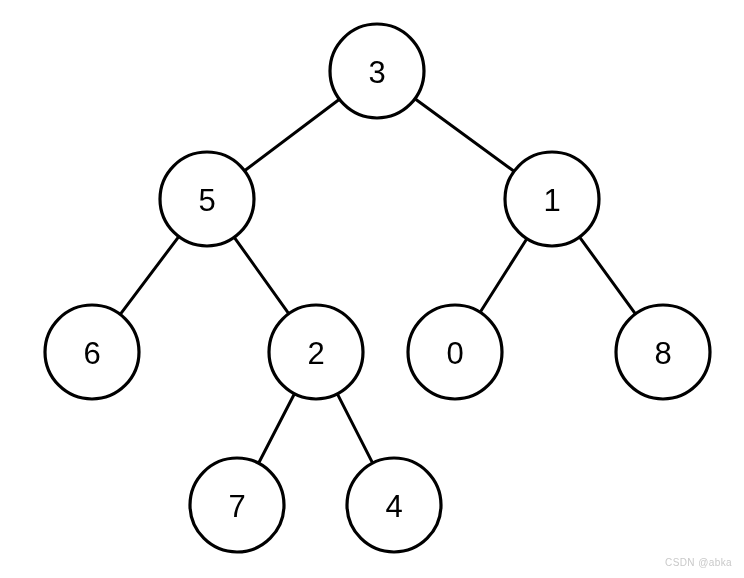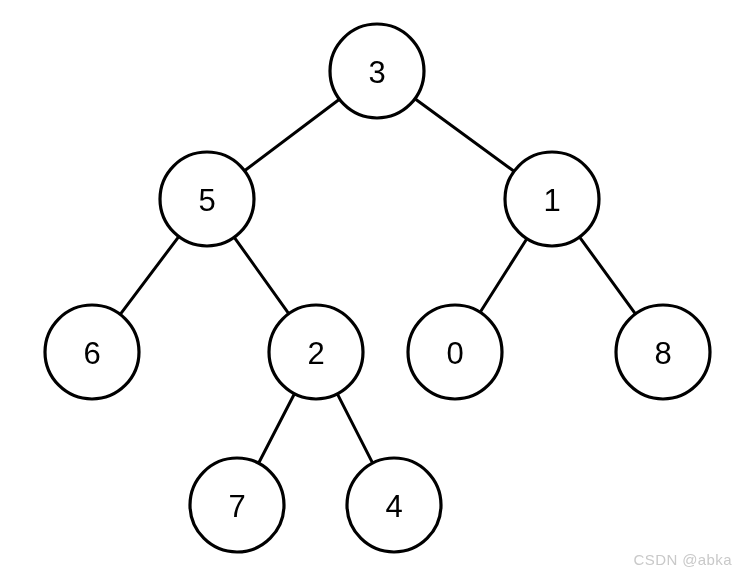--- a/index.html
+++ b/index.html
@@ -43,21 +43,21 @@
     font-size: 31px;
     text-anchor: middle;
     dominant-baseline: central;
   }
   .watermark {
     position: absolute;
     right: 12px;
     bottom: 10px;
     color: #c9c9c9;
     font-family: "Liberation Sans", sans-serif;
-    font-size: 15px;
+    font-size: 10px;
     letter-spacing: 0.4px;
     user-select: none;
     white-space: nowrap;
   }
 </style>
 </head>
 <body>
 
 <div id="canvas">
 

